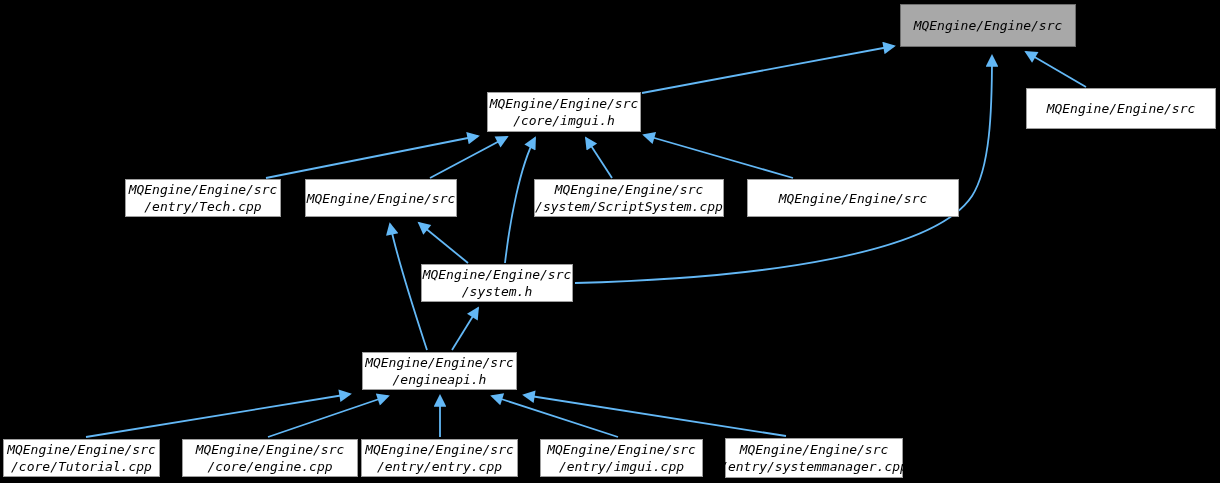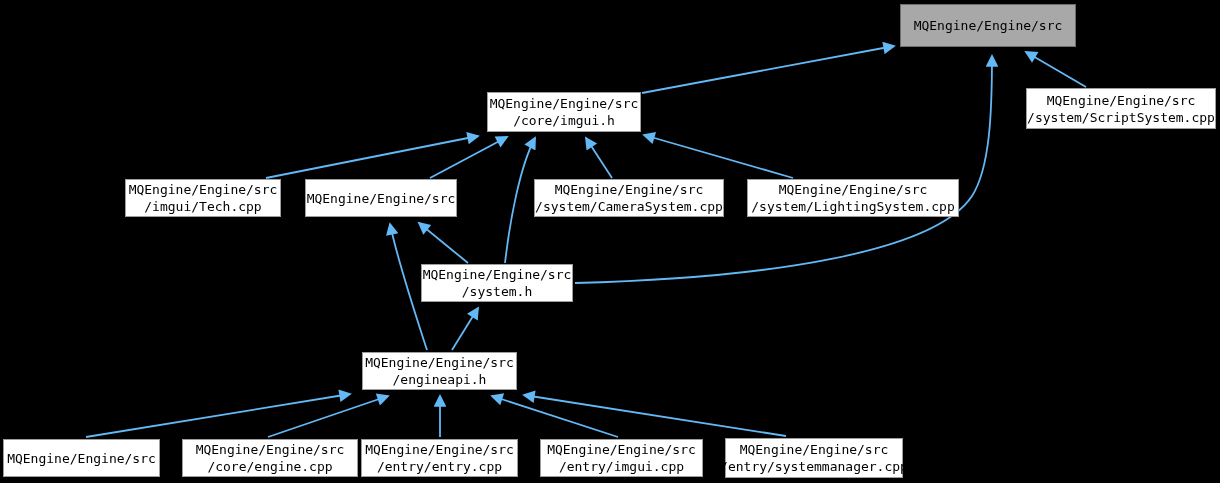--- a/index.html
+++ b/index.html
@@ -15,20 +15,21 @@
   body {
     background: var(--background);
     font-family: "DejaVu Sans Mono", "Liberation Mono", monospace;
   }
   .canvas {
     position: relative;
     width: 1220px;
     height: 483px;
     background: var(--background);
     overflow: hidden;
+    font-style: italic;
   }
   .edges {
     position: absolute;
     left: 0; top: 0;
     width: 1220px;
     height: 483px;
   }
   .edge {
     stroke: var(--arrow);
     fill: none;
@@ -84,59 +85,58 @@
     <path class="edge" marker-end="url(#arrow)" d="M 642,93 L 894,46"></path>
     <path class="edge" marker-end="url(#arrow)" d="M 1086,87 L 1026,52"></path>
   </svg>
 
   <div class="node root" style="left:900px; top:4px; width:176px; height:43px;">
     <span>MQEngine/Engine/src</span>
   </div>
 
   <div class="node" style="left:1026px; top:88px; width:190px; height:41px;">
     <span>MQEngine/Engine/src</span>
-    <span>/system/ScriptSystem.cpp</span>
   </div>
 
   <div class="node" style="left:487px; top:92px; width:154px; height:40px;">
     <span>MQEngine/Engine/src</span>
     <span>/core/imgui.h</span>
   </div>
 
   <div class="node" style="left:125px; top:179px; width:156px; height:38px;">
     <span>MQEngine/Engine/src</span>
-    <span>/imgui/Tech.cpp</span>
+    <span>/entry/Tech.cpp</span>
   </div>
 
   <div class="node" style="left:305px; top:179px; width:152px; height:38px;">
     <span>MQEngine/Engine/src</span>
   </div>
 
   <div class="node" style="left:534px; top:179px; width:190px; height:38px;">
     <span>MQEngine/Engine/src</span>
-    <span>/system/CameraSystem.cpp</span>
+    <span>/system/ScriptSystem.cpp</span>
   </div>
 
   <div class="node" style="left:747px; top:179px; width:212px; height:38px;">
     <span>MQEngine/Engine/src</span>
-    <span>/system/LightingSystem.cpp</span>
   </div>
 
   <div class="node" style="left:421px; top:264px; width:152px; height:38px;">
     <span>MQEngine/Engine/src</span>
     <span>/system.h</span>
   </div>
 
   <div class="node" style="left:362px; top:352px; width:155px; height:38px;">
     <span>MQEngine/Engine/src</span>
     <span>/engineapi.h</span>
   </div>
 
   <div class="node" style="left:3px; top:439px; width:157px; height:38px;">
     <span>MQEngine/Engine/src</span>
+    <span>/core/Tutorial.cpp</span>
   </div>
 
   <div class="node" style="left:182px; top:439px; width:176px; height:38px;">
     <span>MQEngine/Engine/src</span>
     <span>/core/engine.cpp</span>
   </div>
 
   <div class="node" style="left:361px; top:439px; width:157px; height:38px;">
     <span>MQEngine/Engine/src</span>
     <span>/entry/entry.cpp</span>

